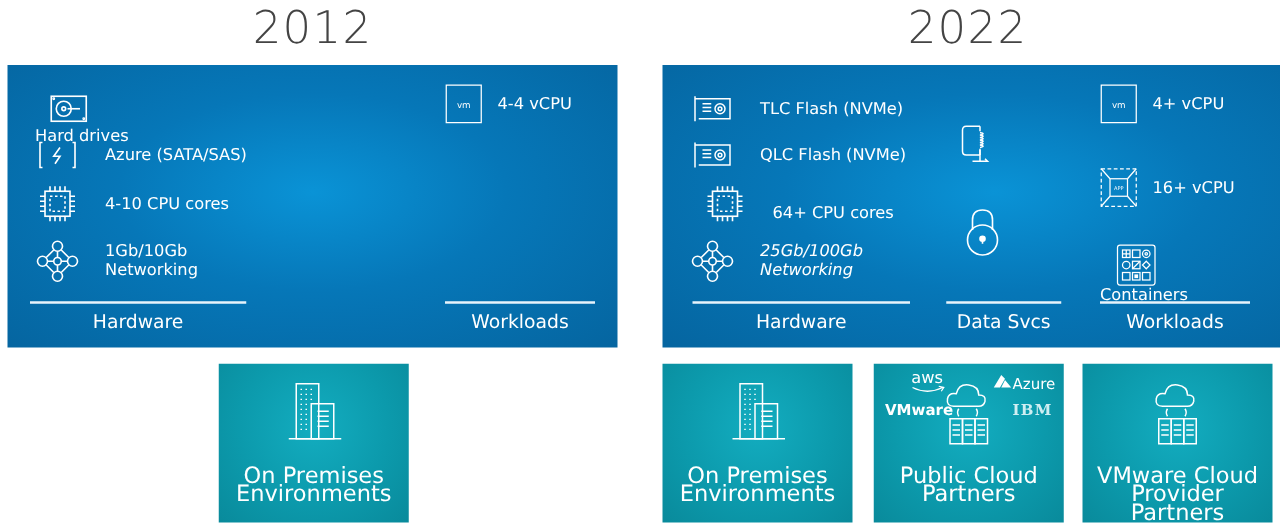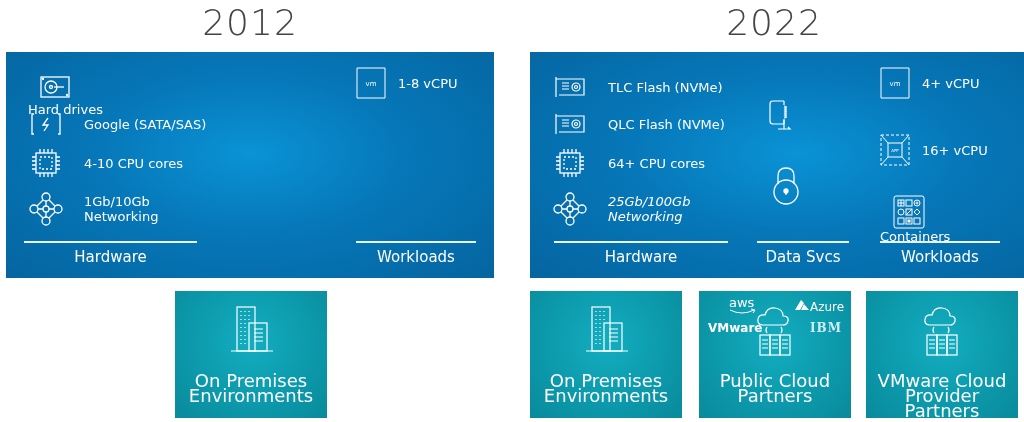--- a/index.html
+++ b/index.html
@@ -37,21 +37,21 @@
     </span>
     <span class="lbl">Hard drives</span>
   </div>
   <div class="row" style="left:22px;top:57px;">
     <span class="ic">
       <svg width="30" height="22" viewBox="0 0 30 22" fill="none" stroke="#fff" stroke-width="1.3">
           <path d="M3 1H1V21H3M27 1H29V21H27"></path>
           <path d="M17 5L12 12H17L13 18"></path>
         </svg>
     </span>
-    <span class="lbl">Google (SATA/SAS)</span>
+    <span class="lbl">Azure (SATA/SAS)</span>
   </div>
   <div class="row" style="left:22px;top:96px;">
     <span class="ic">
       <svg width="30" height="30" viewBox="0 0 30 30" fill="none" stroke="#fff" stroke-width="1.3">
           <rect x="5" y="5" width="20" height="20"></rect>
           <path d="M9 1V5M13 1V5M17 1V5M21 1V5M9 25V29M13 25V29M17 25V29M21 25V29M1 9H5M1 13H5M1 17H5M1 21H5M25 9H29M25 13H29M25 17H29M25 21H29"></path>
           <rect x="9" y="9" width="12" height="12" stroke-dasharray="2 2"></rect>
         </svg>
     </span>
     <span class="lbl">4-10 CPU cores</span>
@@ -74,21 +74,21 @@
   <div class="rule" style="left:18px;top:189px;width:173px;"></div>
   <div class="sect" style="left:18px;top:196px;width:173px;">Hardware</div>
 
   <div class="row" style="left:350px;top:15px;">
     <span class="ic" style="width:30px;height:32px;margin-right:12px;">
       <svg width="30" height="32" viewBox="0 0 30 32" fill="none" stroke="#fff" stroke-width="1">
           <path d="M1 1H29V31H1Z"></path>
           <text x="15" y="19" fill="#fff" stroke="none" font-size="7" text-anchor="middle" font-family="DejaVu Sans, sans-serif">vm</text>
         </svg>
     </span>
-    <span class="lbl">1-8 vCPU</span>
+    <span class="lbl">4-4 vCPU</span>
   </div>
   <div class="rule" style="left:350px;top:189px;width:120px;"></div>
   <div class="sect" style="left:350px;top:196px;width:120px;">Workloads</div>
 </div>
 
 <div class="tile" style="left:175px;">
   <div class="art">
     <svg width="152" height="70" viewBox="0 0 152 70" fill="none" stroke="#fff" stroke-width="1.2">
         <rect x="62" y="10" width="18" height="44"></rect>
         <rect x="74" y="26" width="18" height="28"></rect>
@@ -121,21 +121,21 @@
     <span class="ic">
       <svg width="30" height="22" viewBox="0 0 30 22" fill="none" stroke="#fff" stroke-width="1.2">
           <path d="M1 1V21M1 3H29V19H4"></path>
           <path d="M7 7H14M7 10H14M7 13H14"></path>
           <circle cx="21" cy="11" r="4"></circle>
           <circle cx="21" cy="11" r="1.5"></circle>
         </svg>
     </span>
     <span class="lbl">QLC Flash (NVMe)</span>
   </div>
-  <div class="row" style="left:22px;top:96px;">
+  <div class="row" style="left:32px;top:96px;align-items:flex-end;">
     <span class="ic">
       <svg width="30" height="30" viewBox="0 0 30 30" fill="none" stroke="#fff" stroke-width="1.3">
           <rect x="5" y="5" width="20" height="20"></rect>
           <path d="M9 1V5M13 1V5M17 1V5M21 1V5M9 25V29M13 25V29M17 25V29M21 25V29M1 9H5M1 13H5M1 17H5M1 21H5M25 9H29M25 13H29M25 17H29M25 21H29"></path>
           <rect x="9" y="9" width="12" height="12" stroke-dasharray="2 2"></rect>
         </svg>
     </span>
     <span class="lbl">64+ CPU cores</span>
   </div>
   <div class="row" style="left:22px;top:142px;font-style:italic;">

